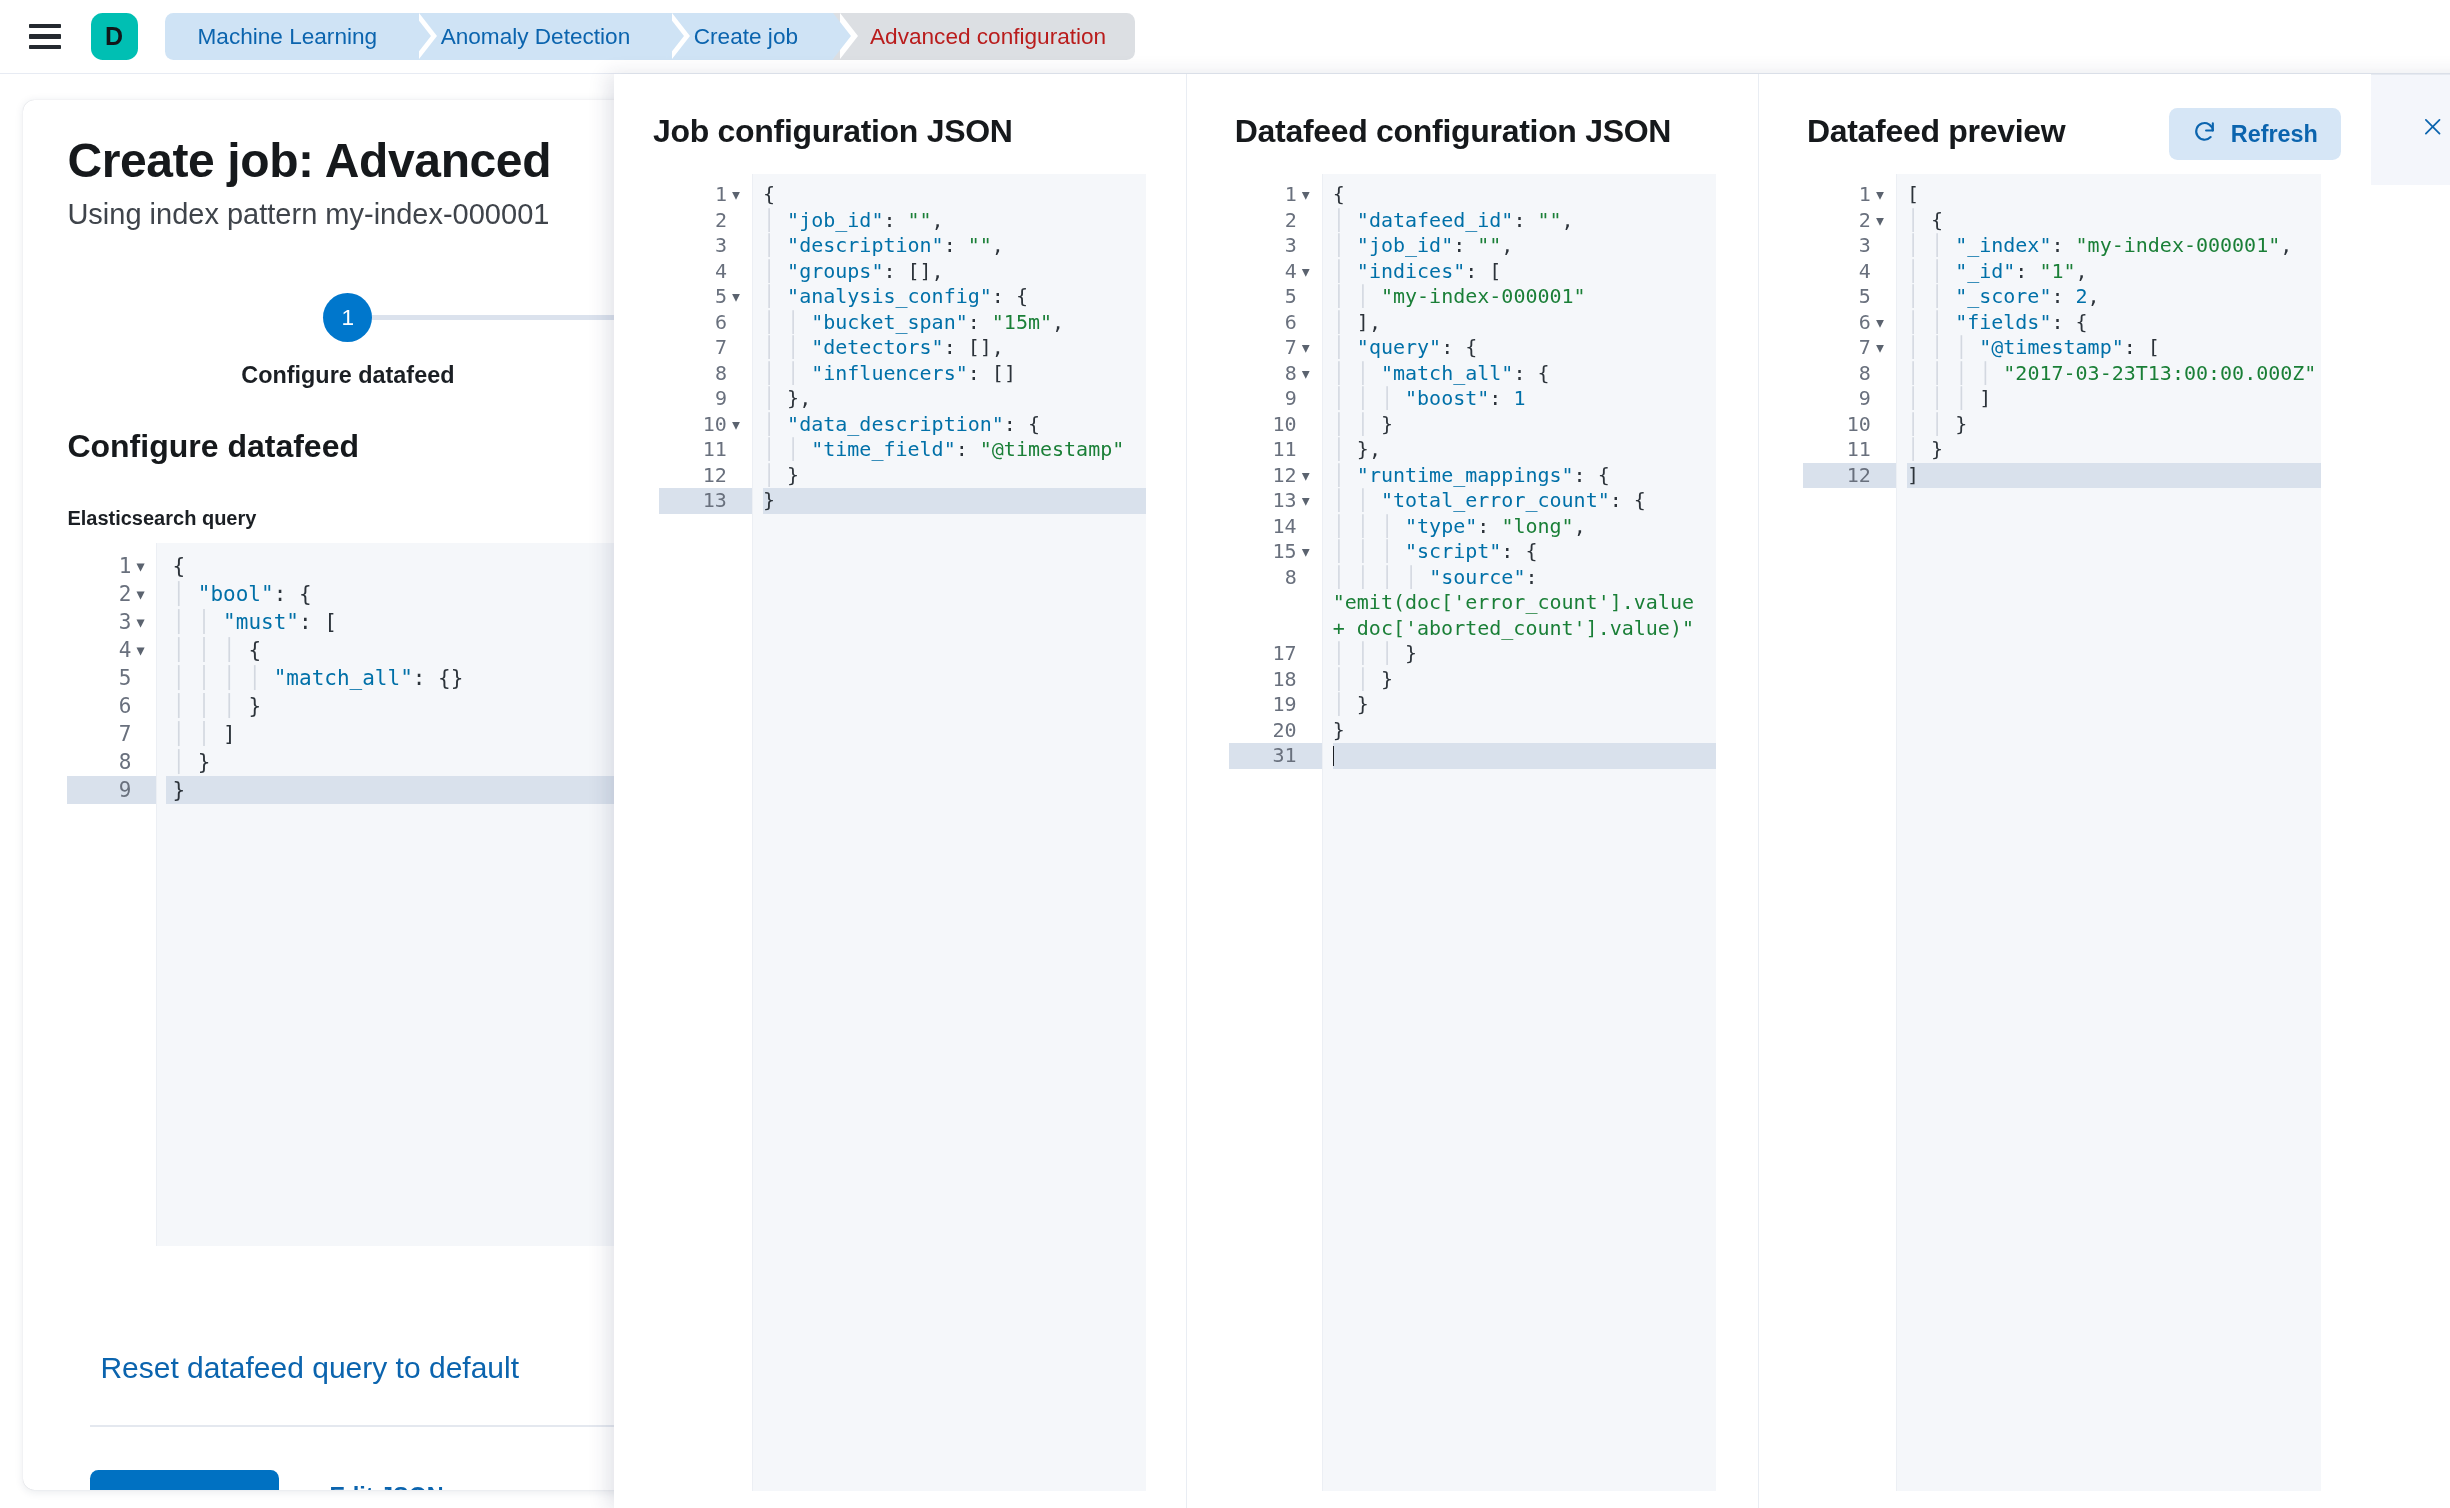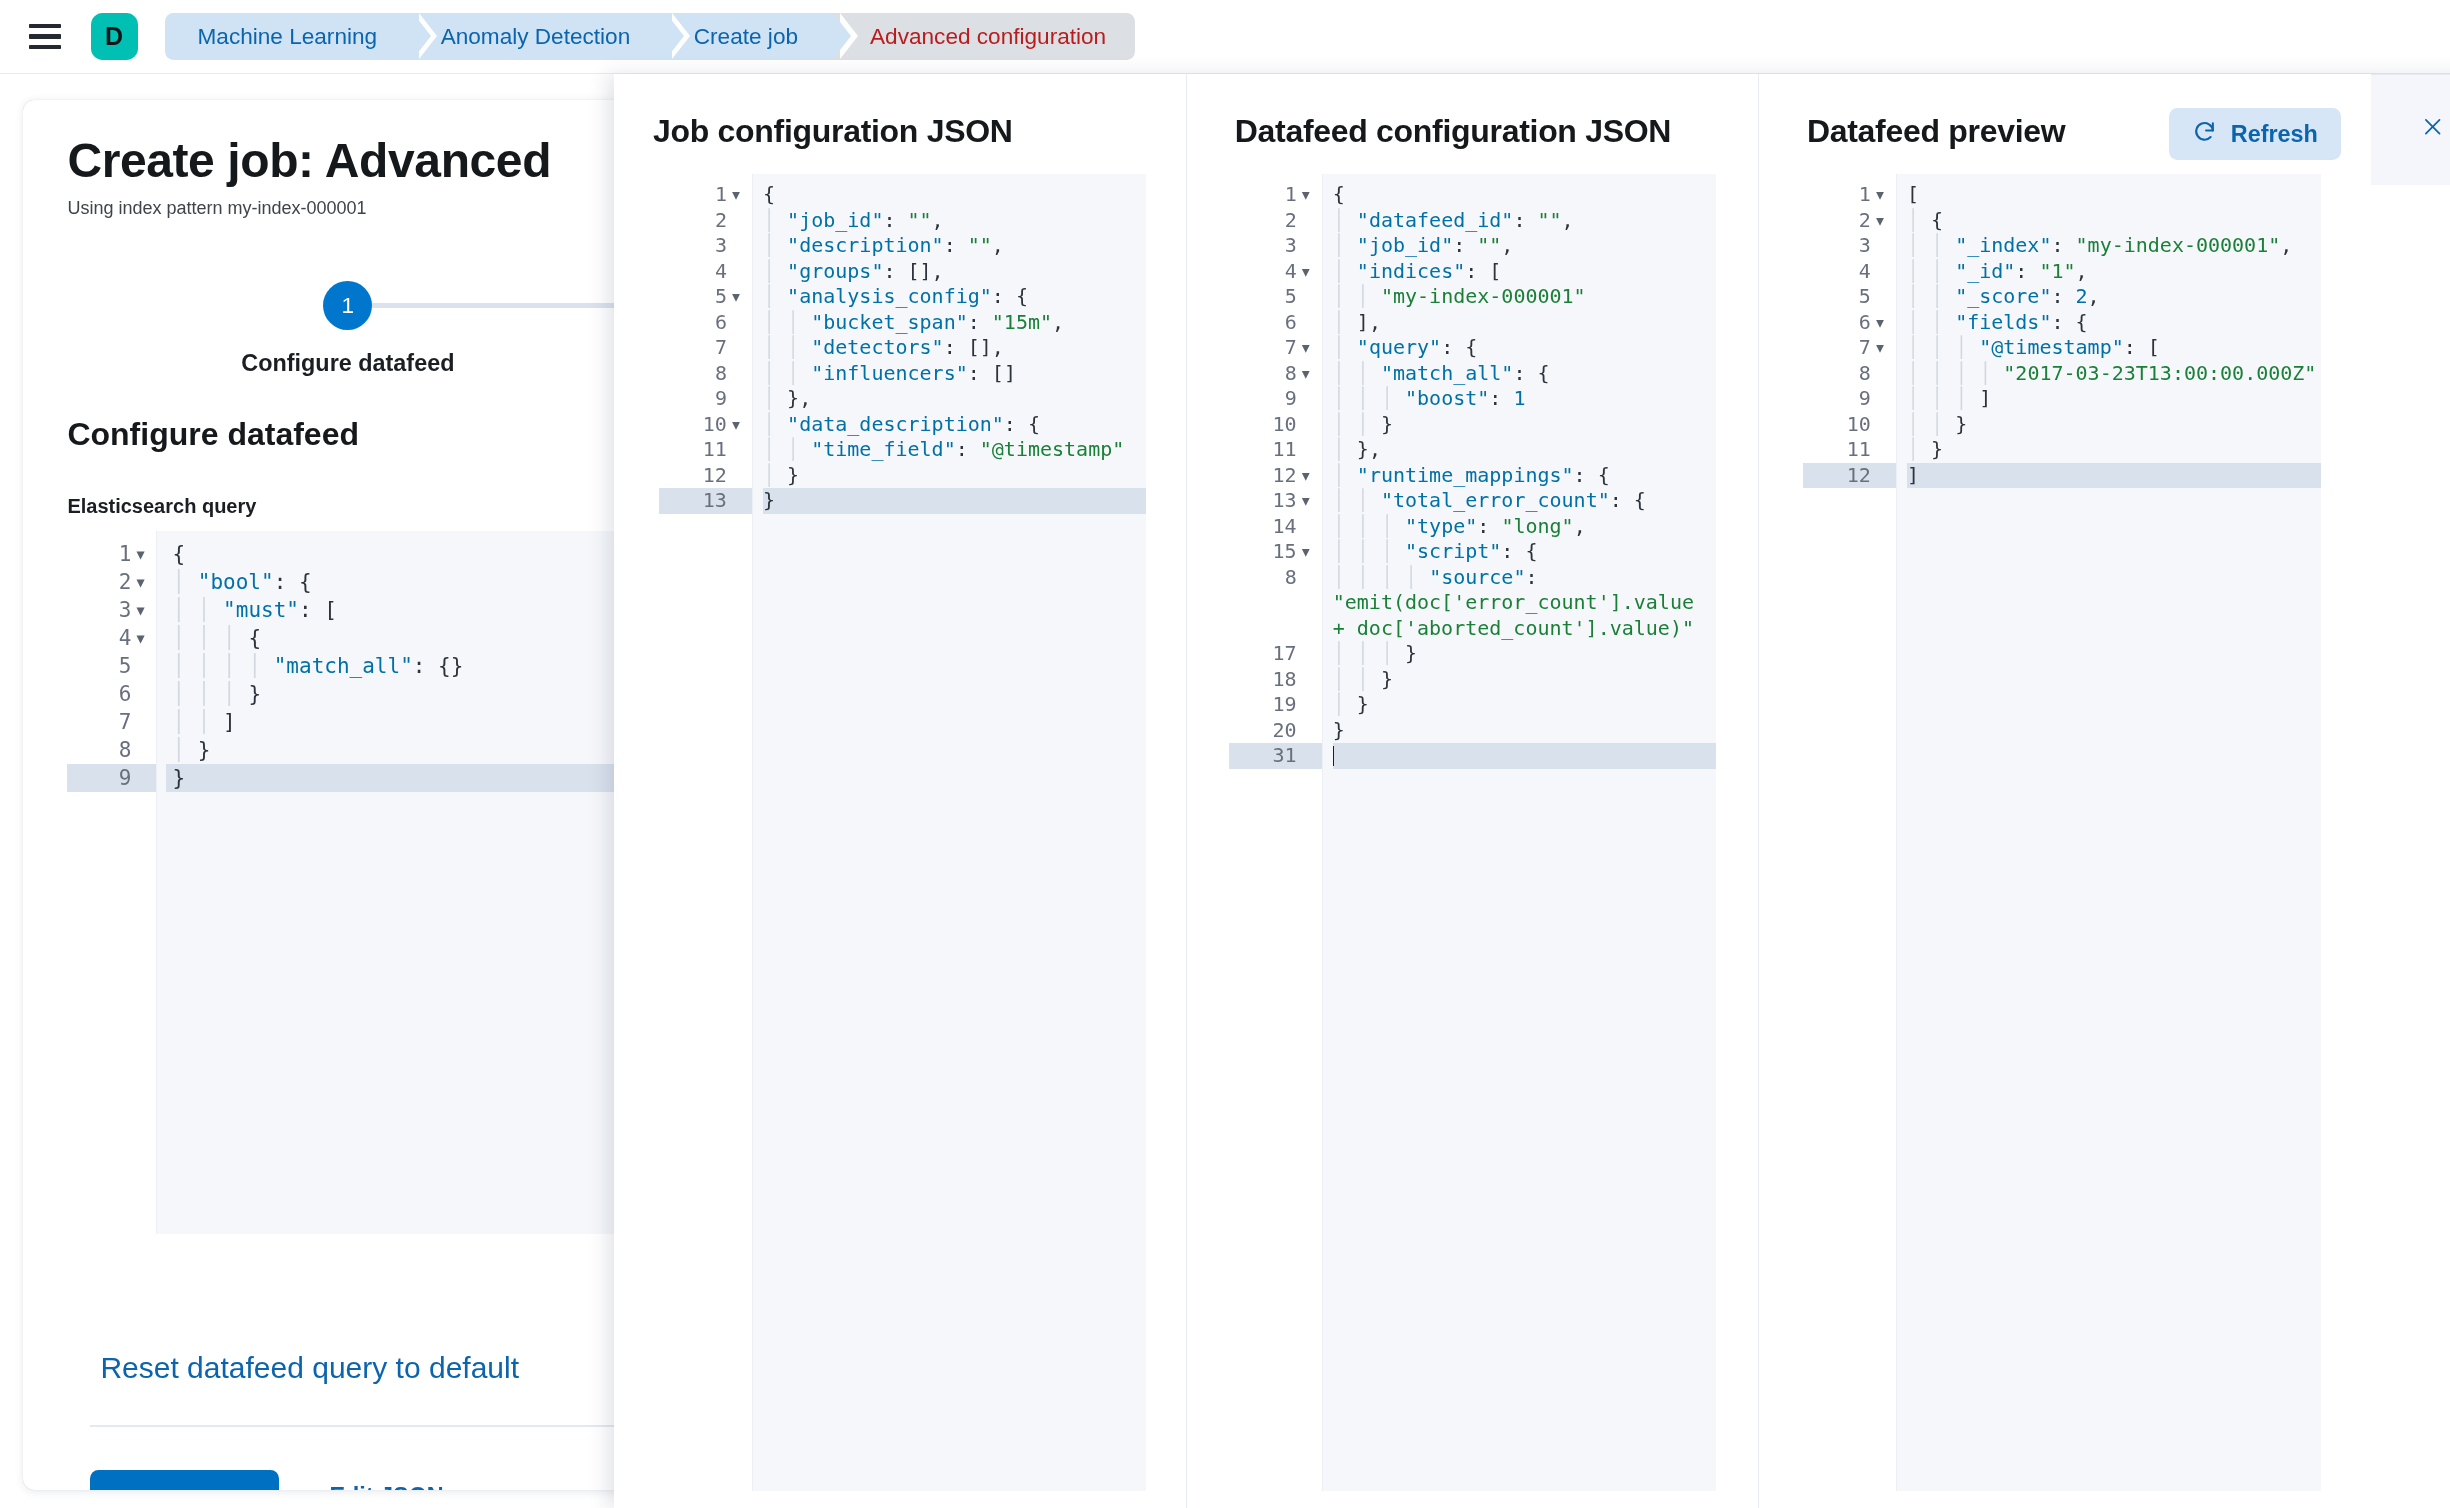--- a/index.html
+++ b/index.html
@@ -49,21 +49,21 @@
   .crumb.current::after, .crumb.current::before { display: none; }
 
   
   .page-card {
     position: absolute; left: 23.4px; top: 100px; width: 971px; height: 1390px;
     background: #ffffff; border-radius: 11.7px;
     box-shadow: 0 1.7px 8.4px rgba(30,45,80,0.10), 0 0 0.8px rgba(30,45,80,0.25);
     padding: 33px 44px 0 44px; overflow: hidden;
   }
   .page-title { font-size: 48px; font-weight: bold; color: #16191c; letter-spacing: -0.4px; }
-  .page-subtitle { font-size: 18px; color: #3f444b; margin-top: 10px; }
+  .page-subtitle { font-size: 29px; color: #3f444b; margin-top: 10px; }
 
   .stepper { margin-top: 62px; display: flex; align-items: center; }
   .step-circle {
     width: 49px; height: 49px; border-radius: 50%; background: #0077cc; color: #fff;
     font-size: 22.6px; display: flex; align-items: center; justify-content: center;
     margin-left: 256px; flex: none;
   }
   .step-line { flex: 1; height: 4.2px; background: #dbe2ed; }
   .step-label {
     margin-top: 20px; text-align: center; width: 561px;

